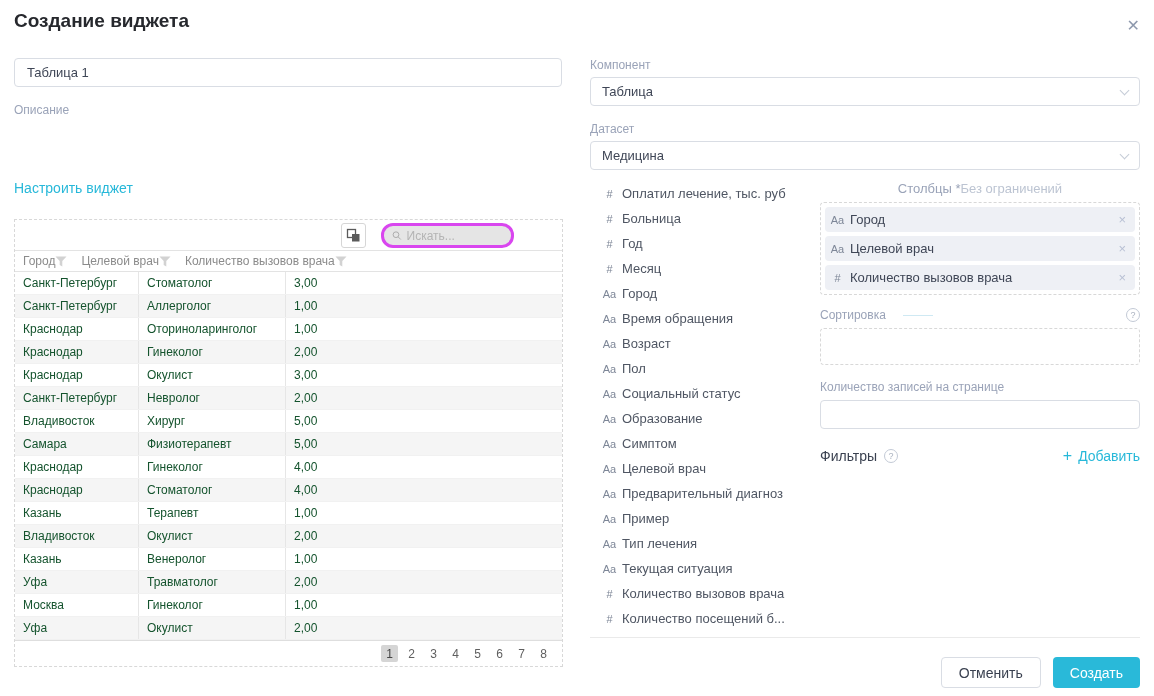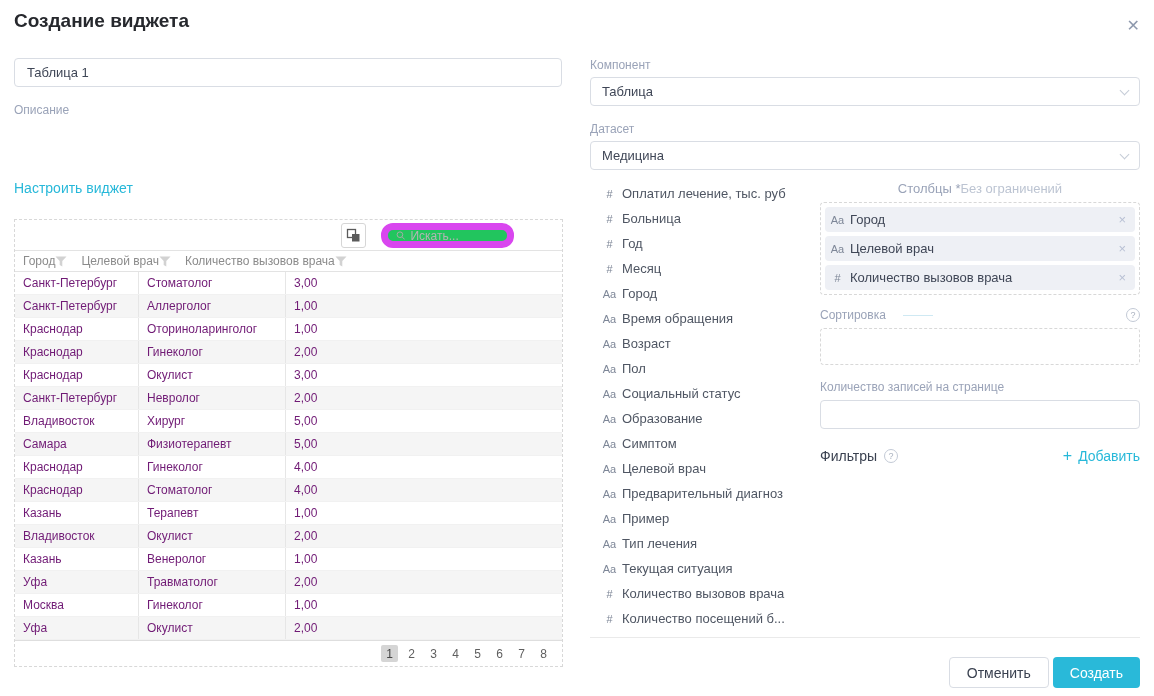--- a/index.html
+++ b/index.html
@@ -25,34 +25,34 @@
     transform:rotate(45deg); margin-top:-3px; flex:none; }
 
   
   .preview { position:absolute; left:14px; top:179px; width:549px; }
   .link-row { text-align:left; height:17px; margin-bottom:23px; }
   .cfg-link { color:#27b8d9; font-size:14px; font-weight:500; text-decoration:none; cursor:pointer; }
   .pbox { border:1px dashed #d8d8d8; background:#fff; }
   .toolbar { position:relative; height:27px; margin-top:3px; }
   .copy-btn { position:absolute; left:326px; top:0; width:25px; height:25px; background:#fff;
     border:1px solid #d6d6d6; border-radius:3px; cursor:pointer; display:flex; align-items:center; justify-content:center; }
-  .search { position:absolute; left:366px; top:0; width:133px; height:25px; border:7px solid #d946ef;
-    border-radius:12px; display:flex; align-items:center; padding:0 8px; gap:5px; background:#22c55e; }
+  .search { position:absolute; left:366px; top:0; width:133px; height:25px; border:3px solid #d946ef;
+    border-radius:12px; display:flex; align-items:center; padding:0 8px; gap:5px; background:#e5e5e5; }
   .search input { border:none; outline:none; width:100%; font-size:12px; font-family:inherit; color:#555; background:transparent; }
   .search input::placeholder { color:#b4b4b4; }
 
   .thead { display:flex; border-top:1px solid #e3e3e3; border-bottom:1px solid #e3e3e3; height:22px; background:#fff; }
   .th { display:flex; align-items:center; justify-content:space-between; padding:0 6px 0 8px;
     font-size:12px; color:#8b8b8b; cursor:pointer; }
   .c0 { width:124px; flex:none; border-right:1px solid #e6e6e6; }
   .c1 { width:147px; flex:none; border-right:1px solid #e6e6e6; }
   .c2 { flex:1; }
   .tr { display:flex; height:23px; border-bottom:1px solid #f1f1f1; }
   .tr:nth-child(even) { background:#f5f5f5; }
-  .td { display:flex; align-items:center; padding:0 6px 0 8px; font-size:12px; color:#701a75; overflow:hidden; white-space:nowrap; }
+  .td { display:flex; align-items:center; padding:0 6px 0 8px; font-size:12px; color:#14532d; overflow:hidden; white-space:nowrap; }
   .tbody { border-bottom:1px solid #dedede; }
   .pagination { height:25px; display:flex; justify-content:flex-end; align-items:center; gap:5px; padding-right:10px; }
   .page { min-width:17px; height:17px; border:none; background:none; font-size:12px; font-family:inherit;
     color:#5f5f5f; border-radius:2px; cursor:pointer; padding:0 3px; }
   .page.active { background:#d5d5d5; color:#464646; }
 
   
   .fields-list { position:absolute; left:601px; top:181px; width:208px; }
   .field-item { height:25px; display:flex; align-items:center; font-size:13px; color:#4f5663; cursor:grab; white-space:nowrap; }
   .ficon { width:17px; flex:none; font-size:11px; color:#7d8697; text-align:center; margin-right:4px; }
@@ -74,21 +74,21 @@
   .sort-head .qmark { margin-left:auto; }
   .sort-box { height:37px; border:1px dashed #d8d8d8; border-radius:4px; margin-bottom:15px; }
   .ps-label { display:block; font-size:12px; color:#9aa3b8; margin-bottom:6px; }
   .ps-input { margin-bottom:19px; }
   .filters-row { display:flex; align-items:center; gap:7px; font-size:14px; color:#3a4150; font-weight:500; }
   .add-link { margin-left:auto; color:#27b8d9; text-decoration:none; cursor:pointer; font-weight:400;
     display:flex; align-items:center; gap:6px; }
   .plus { font-size:16px; line-height:14px; }
 
   .divider { position:absolute; left:590px; top:637px; width:550px; border-top:1px solid #eaeaea; }
-  .footer { position:absolute; right:14px; top:657px; display:flex; gap:4px; }
+  .footer { position:absolute; right:14px; top:657px; display:flex; gap:12px; }
   .btn { height:31px; border-radius:4px; font-size:14px; font-family:inherit; cursor:pointer; padding:0 17px; }
   .btn-cancel { background:#fff; border:1px solid #d9dde4; color:#3a4150; }
   .btn-create { background:#29b9d9; border:none; color:#fff; }
 </style>
 </head>
 <body>
 
 <h1 class="title">Создание виджета</h1>
 <button class="close-btn">✕</button>
 

